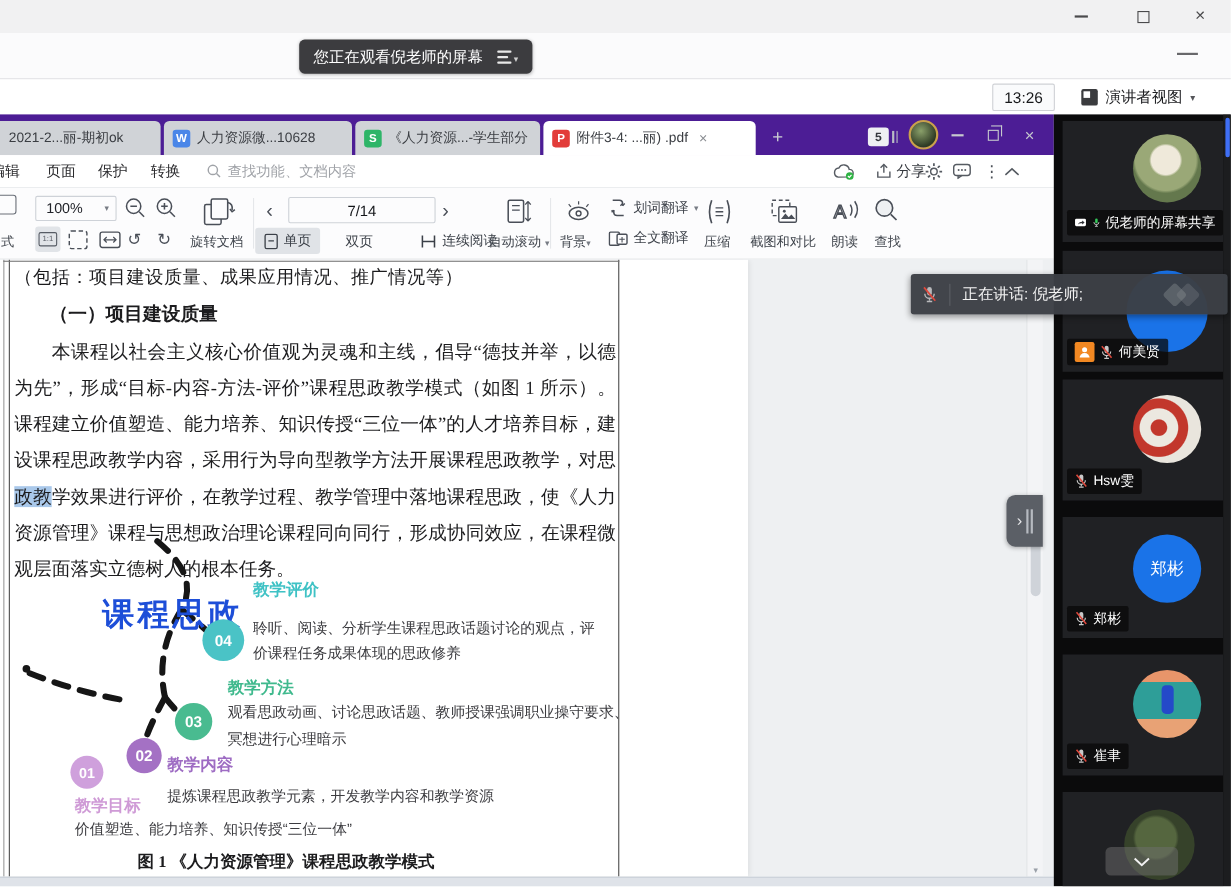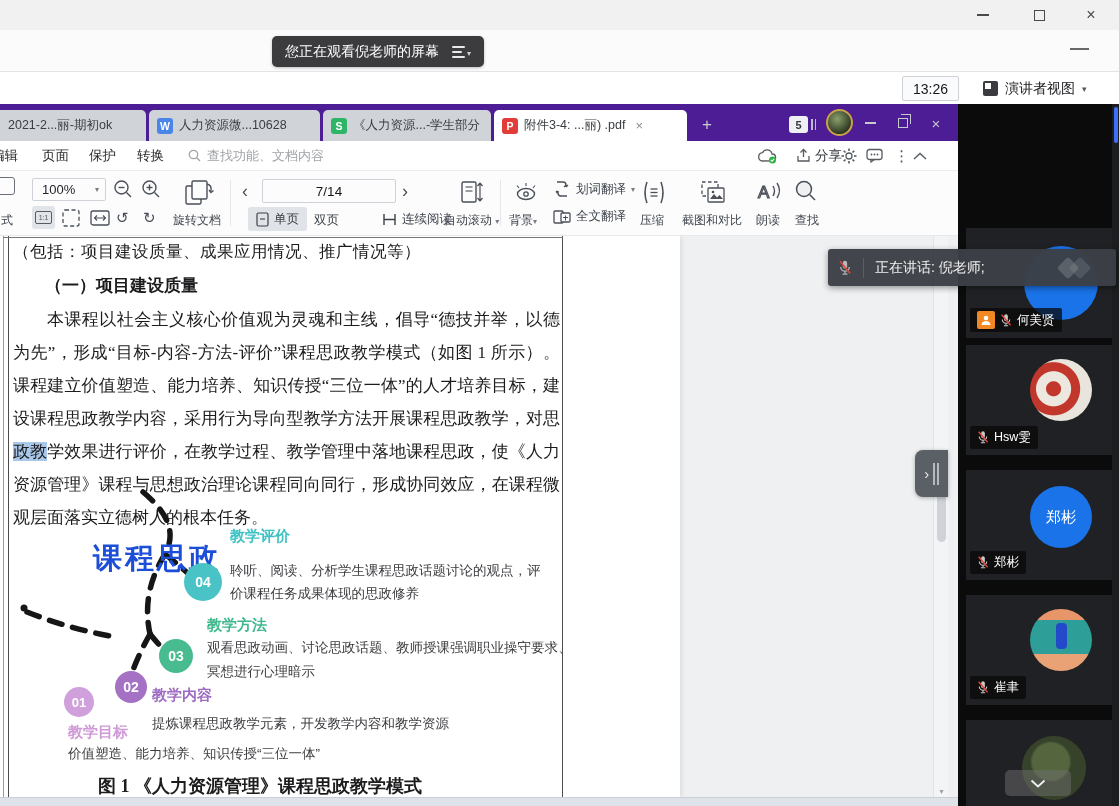--- a/index.html
+++ b/index.html
@@ -86,21 +86,21 @@
   .tl-h1 { position:absolute; left:3px; top:1px; width:560px; height:1px; background:#777; }
   .doc-serif { font-family:"Liberation Serif","DejaVu Serif",serif; color:#1c1c1e; }
   .intro { position:absolute; left:13px; top:5px; font-size:16.5px; letter-spacing:.5px; }
   .dheading { position:absolute; left:45px; top:38px; font-size:17px; font-weight:bold; }
   .dpara { position:absolute; left:13px; top:67px; width:547px; font-size:17px; line-height:33px; text-align:justify; text-indent:34px; }
   .hl { background:#a9c8ea; }
   .diag-title { position:absolute; left:93px; top:303px; font-size:29px; font-weight:bold; letter-spacing:3px; color:#1d4ed8; }
   .numcirc { position:absolute; border-radius:50%; color:#fff; font-weight:bold; font-size:14px; display:flex; align-items:center; justify-content:center; }
   .dlabel { position:absolute; font-size:15px; font-weight:bold; }
   .dtext { position:absolute; font-size:13.5px; color:#3c3c40; white-space:nowrap; }
-  .dcaption { position:absolute; left:0px; top:538px; width:520px; text-align:center; font-weight:bold; font-size:18px; }
+  .dcaption { position:absolute; left:0px; top:538px; width:520px; text-align:center; font-weight:bold; font-size:15px; }
   .dash-svg { position:absolute; left:15px; top:248px; }
 
   .vscroll { position:absolute; left:933px; top:0; width:15px; height:561px; background:#f3f4f6; border-left:1px solid #e2e4e7; }
   .vthumb { position:absolute; left:3px; top:238px; width:9px; height:68px; background:#cfd3d9; border-radius:5px; cursor:grab; }
   .vdown { position:absolute; left:0; bottom:1px; width:15px; text-align:center; font-size:8px; color:#9aa0a8; }
   .flyout { position:absolute; left:915px; top:214px; width:33px; height:47px; background:#5b5f66; border-radius:8px 0 0 8px; display:flex; align-items:center; justify-content:center; gap:4px; cursor:pointer; box-shadow:0 1px 4px rgba(0,0,0,.3); }
   .flyout .ch { color:#e8e9eb; font-size:15px; }
   .flyout .grip { display:flex; gap:2.5px; } .flyout .grip i { width:1.5px; height:22px; background:#b6bac0; display:block; }
   .statusstrip { position:absolute; left:0; top:693px; width:958px; height:9px; background:#dfe3e9; border-top:1px solid #c9cfd8; }
 
@@ -307,21 +307,21 @@
             <path d="M26 12 l2 2.5 l2.5-2" fill="none" stroke="#4a4f58" stroke-width="1.4"></path>
           </svg>
         <div class="tbl" style="left:173px; top:41px;">旋转文档</div>
 
         <div class="vsep" style="left:230px;"></div>
 
         <div class="tglyph" style="left:242px; top:10px; font-size:18px;">‹</div>
         <div class="pagebox">7/14</div>
         <div class="tglyph" style="left:402px; top:10px; font-size:18px;">›</div>
 
-        <div class="pill on" style="left:248px;justify-content:center;">
+        <div class="pill on" style="left:232px;justify-content:center;">
           <svg width="13" height="15" viewBox="0 0 13 15">
               <rect x="1" y="1" width="11" height="13" rx="1.5" fill="none" stroke="#3b4048" stroke-width="1.2"></rect>
               <line x1="4" y1="7" x2="9" y2="7" stroke="#3b4048" stroke-width="1.1"></line>
             </svg>
           <span>单页</span>
         </div>
         <div class="pill" style="left:306px;flex-direction:column;">
           <svg width="17" height="15" viewBox="0 0 17 15">
               <rect x="1" y="1" width="7" height="13" fill="none" stroke="#3b4048" stroke-width="1.2"></rect>
               <rect x="9" y="1" width="7" height="13" fill="none" stroke="#3b4048" stroke-width="1.2"></rect>
@@ -467,20 +467,36 @@
               <i></i>
             </span>
         </div>
       </div>
 
       <div class="statusstrip"></div>
     </div>
 
     <div class="panel">
 
+      <div class="tile" style="top:6px;">
+        <div class="avatar" style="left:64px; top:12px; width:62px; height:62px; background:radial-gradient(circle at 48% 38%, #efe9da 0 26%, #9aa877 30% 55%, #64784d 60% 100%);"></div>
+        <div class="tile-label">
+          <svg width="17" height="13" viewBox="0 0 17 13">
+              <rect x="0.5" y="0.5" width="16" height="11" rx="2" fill="#fff"></rect>
+              <path d="M5 9 q1-4 6-4 v-1.8 l3.5 3 l-3.5 3 v-1.8 q-4-0.5-6 1.6z" fill="#2b2d31"></path>
+            </svg>
+          <svg width="12" height="15" viewBox="0 0 13 15">
+              <rect x="4.5" y="0.8" width="4" height="7.4" rx="2" fill="#34c759"></rect>
+              <path d="M2.5 6.5 a4 4 0 0 0 8 0" fill="none" stroke="#e8e8e8" stroke-width="1.2"></path>
+              <line x1="6.5" y1="10.5" x2="6.5" y2="12.6" stroke="#e8e8e8" stroke-width="1.2"></line>
+              <line x1="4.2" y1="13.2" x2="8.8" y2="13.2" stroke="#e8e8e8" stroke-width="1.2"></line>
+            </svg>
+          <span>倪老师的屏幕共享</span>
+        </div>
+      </div>
 
       <div class="tile" style="top:124px;">
         <div class="avatar bluecirc" style="left:58px; top:18px; width:74px; height:74px;"></div>
         <div class="tile-label">
           <span class="person-badge">
               <svg width="12" height="12" viewBox="0 0 12 12">
                 <circle cx="6" cy="4" r="2.3" fill="#fff"></circle>
                 <path d="M1.5 11 a4.5 4 0 0 1 9 0z" fill="#fff"></path>
               </svg>
             </span>

